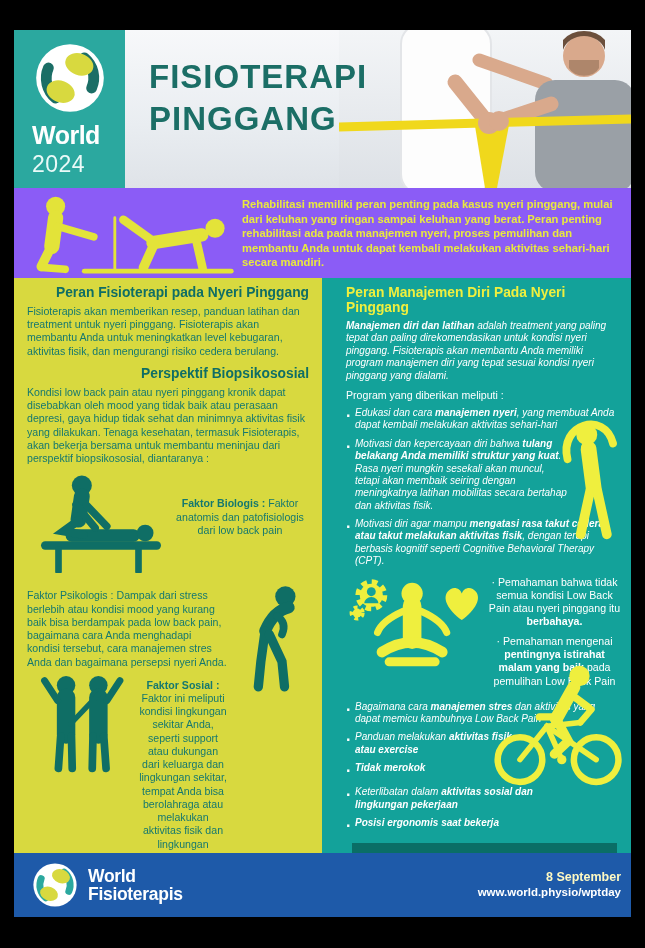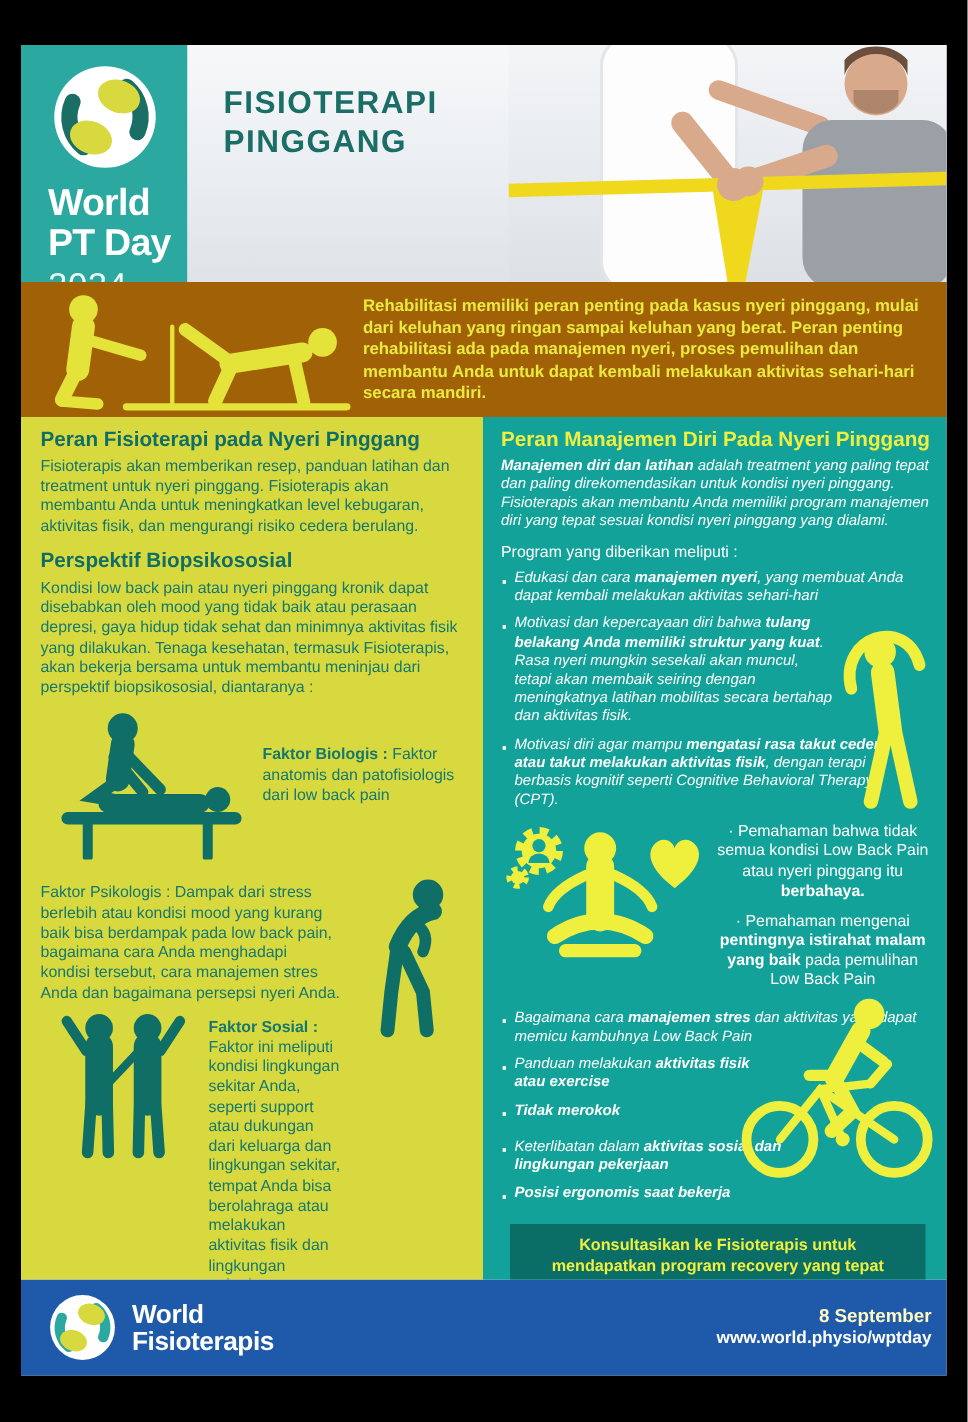--- a/index.html
+++ b/index.html
@@ -10,44 +10,44 @@
   }
   .poster{position:absolute;left:14px;top:30px;width:617px;height:887px;background:#fff;}
 
   
   .header{height:158px;display:flex;}
   .logo-box{width:111px;background:#2BA89F;box-sizing:border-box;padding:12px 0 0 18px;}
   .logo-box svg{display:block;margin-left:2px;}
   .logo-text{color:#fff;font-weight:bold;font-size:25px;line-height:1.06;margin-top:8px;letter-spacing:-0.5px;}
   .logo-year{color:#eafaf8;font-weight:400;font-size:23px;margin-top:2px;letter-spacing:0.5px;}
   .title-area{flex:1;position:relative;background:linear-gradient(180deg,#f7f8fa 0%,#e9edf1 60%,#dfe3e8 100%);overflow:hidden;}
-  .main-title{position:absolute;left:24px;top:26px;color:#1B6E66;font-weight:bold;font-size:21px;line-height:1.26;letter-spacing:1px;z-index:2;}
+  .main-title{position:absolute;left:24px;top:26px;color:#1B6E66;font-weight:bold;font-size:33px;line-height:1.26;letter-spacing:1px;z-index:2;}
   .photo{position:absolute;right:0;top:0;width:292px;height:158px;z-index:1;}
 
   
-  .band{height:90px;background:#a16207;position:relative;}
+  .band{height:90px;background:#8b5cf6;position:relative;}
   .band-fig{position:absolute;left:12px;top:4px;}
   .band-text{position:absolute;left:228px;top:9px;right:6px;color:#E9E93E;font-weight:bold;font-size:11.2px;line-height:1.3;}
 
   
   .columns{display:flex;height:575px;}
   .col-left{width:308px;box-sizing:border-box;background:#D8D93F;color:#15786F;padding:5px 13px 0 13px;overflow:hidden;}
-  .col-left h2{font-size:13.8px;color:#0F6E65;margin:2px 0 5px 0;font-weight:bold;}
+  .col-left h2{font-size:13.8px;color:#0F6E65;margin:2px 0 5px 17px;font-weight:bold;text-align:right;}
   .col-left p{font-size:10.6px;line-height:1.25;margin:0 0 8px 0;font-weight:500;}
   .factor-row{display:flex;align-items:flex-start;}
-  .cap{font-size:10.6px;line-height:1.25;font-weight:500;}
+  .cap{font-size:10.6px;line-height:1.25;font-weight:500;text-align:center;}
   .cap .lbl{font-weight:bold;}
   .fig-massage{flex:0 0 148px;}
   .cap-bio{margin-top:24px;width:130px;}
   .psy-wrap{margin-top:16px;font-size:10.6px;line-height:1.25;}
   .fig-stoop{float:right;margin:-8px 0 2px 6px;}
   .fig-social{flex:0 0 112px;margin-top:4px;}
   .cap-soc{margin-top:10px;}
 
-  .col-right{width:309px;box-sizing:border-box;background:#13A29A;color:#fff;padding:5px 10px 0 12px;position:relative;overflow:hidden;}
+  .col-right{width:309px;box-sizing:border-box;background:#13A29A;color:#fff;padding:5px 10px 0 24px;position:relative;overflow:hidden;}
   .col-right h2{font-size:13.8px;color:#EFEF3E;margin:2px 0 5px 0;font-weight:bold;}
   .rich{font-size:10px;line-height:1.24;font-style:italic;}
   .intro{margin:0 0 7px 0;}
   .prog{margin:0 0 6px 0;font-size:10.6px;}
   .seg-b{font-weight:bold;}
   .bullet{display:flex;margin:0 0 6px 0;}
   .bullet .mk{width:9px;flex:0 0 9px;font-weight:bold;}
   .w212{width:212px;}
   .w255{width:255px;}
   .w178{width:178px;}
@@ -77,21 +77,20 @@
     <div class="logo-box">
       <svg width="72" height="72" viewBox="0 0 100 100">
         <circle cx="50" cy="50" r="47" fill="#ffffff"></circle>
         <path d="M30 78 A36 36 0 0 1 20 36" stroke="#1B6E66" stroke-width="15" fill="none" stroke-linecap="round"></path>
         <path d="M70 22 A36 36 0 0 1 80 64" stroke="#1B6E66" stroke-width="15" fill="none" stroke-linecap="round"></path>
         <ellipse cx="63" cy="31" rx="20" ry="15" fill="#D8D93F" transform="rotate(20 63 31)"></ellipse>
         <ellipse cx="37" cy="69" rx="20" ry="15" fill="#D8D93F" transform="rotate(20 37 69)"></ellipse>
       </svg>
       <div class="logo-text">
         <div>World</div>
-        <div>PT Day</div>
       </div>
       <div class="logo-year">2024</div>
     </div>
 
     <div class="title-area">
       <div class="main-title">
         <div>FISIOTERAPI</div>
         <div>PINGGANG</div>
       </div>
       <svg class="photo" viewBox="0 0 292 158">

